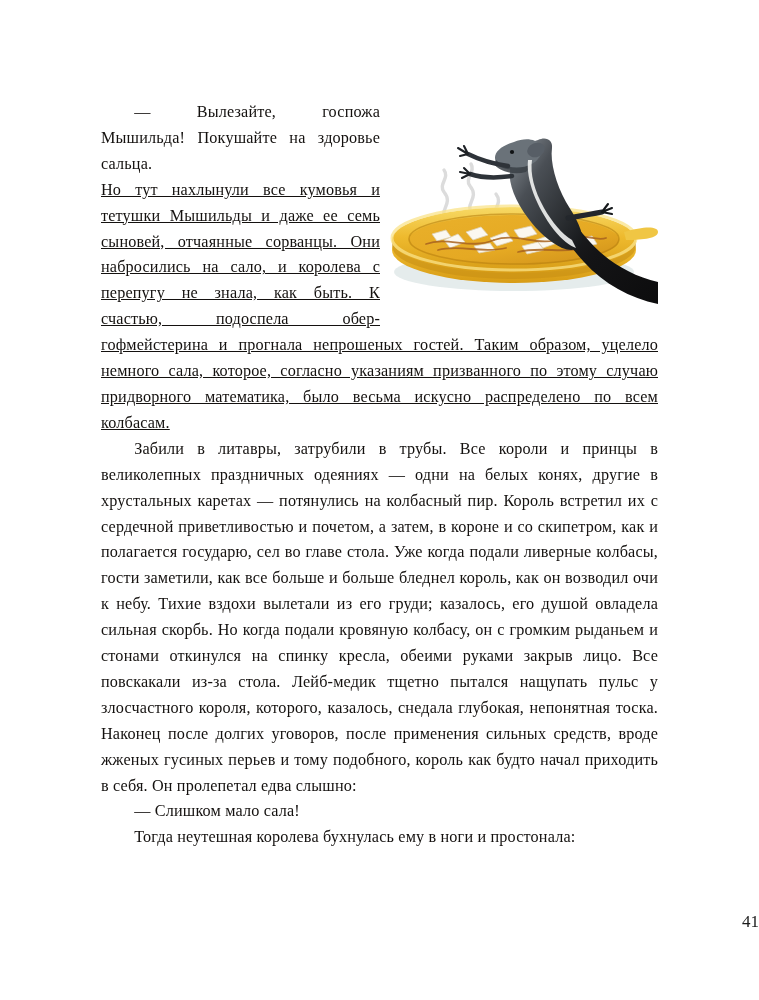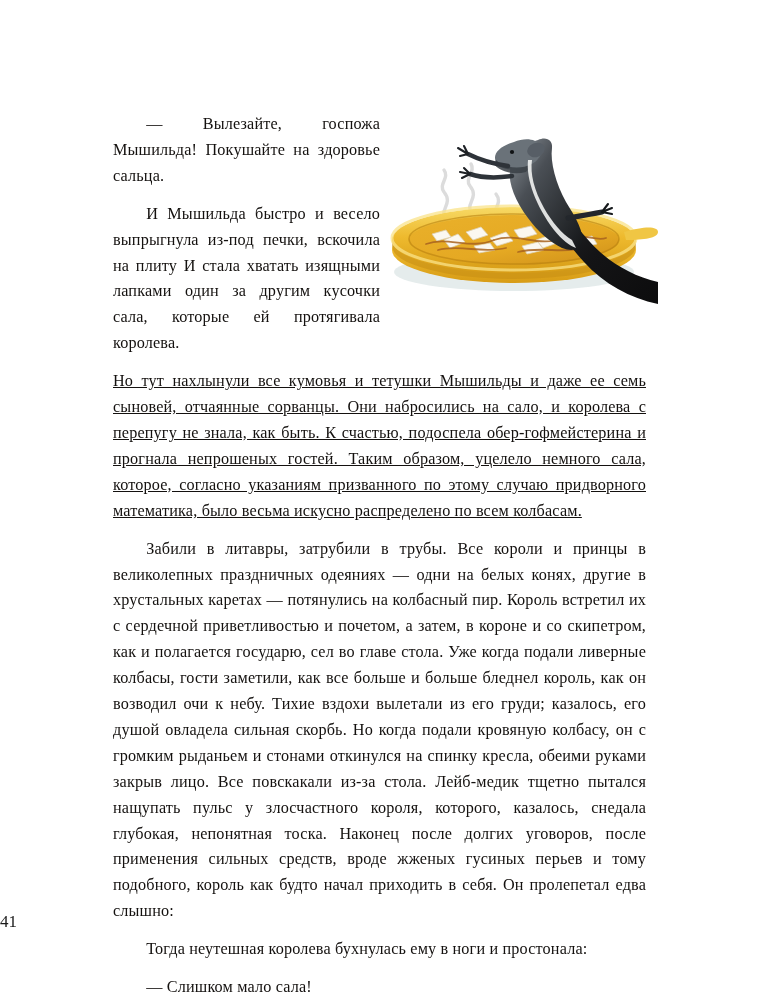--- a/index.html
+++ b/index.html
@@ -29,21 +29,21 @@
     width: 557px;
     font-size: 16.2px;
     line-height: 25.9px;
     text-align: justify;
     text-justify: inter-word;
     color: #14110f;
     letter-spacing: 0.01em;
   }
 
   .para {
-    margin: 12px;
+    margin: 0;
     text-indent: 2.05em;
     text-align: justify;
     hyphens: manual;
   }
   .para.no-indent { text-indent: 0; text-decoration: underline; }
 
   
   .illus-float {
     float: right;
     width: 264px;
@@ -60,21 +60,21 @@
     width: 272px;
     height: 190px;
   }
   .illustration svg { display: block; width: 272px; height: 190px; }
 
   .page-number {
     position: absolute;
     left: 0;
     right: 0;
     top: 912px;
-    text-align: left;
+    text-align: right;
     font-size: 17px;
     color: #1a1a1a;
     font-family: "Liberation Serif", "DejaVu Serif", serif;
   }
 </style>
 </head>
 <body>
 
 <div class="page">
 
@@ -181,22 +181,21 @@
             <path d="M182 96 C 194 94, 206 92, 216 90"></path>
           </g>
           <g stroke="#15181b" stroke-width="2.1" stroke-linecap="round" fill="none">
             <path d="M216 90 L 226 86 M216 90 L 226 92 M216 90 L 222 82"></path>
           </g>
         </svg>
       </div>
     </div>
 
     <p class="para">— Вылезайте, госпожа Мышильда! Покушайте на здоровье сальца.</p>
-    <p class="para">И Мышильда быстро и весело выпрыгнула из-под печки, вскочила на плиту И стала хватать изящными лапками один за другим кусочки сала, которые ей протягивала королева.</p>
     <p class="para no-indent">Но тут нахлынули все кумовья и тетушки Мышильды и даже ее семь сыновей, отчаянные сорванцы. Они набросились на сало, и королева с перепугу не знала, как быть. К счастью, подоспела обер-гофмейстерина и прогнала непрошеных гостей. Таким образом, уцелело немного сала, которое, согласно указаниям призванного по этому случаю придворного математика, было весьма искусно распределено по всем колбасам.</p>
     <p class="para">Забили в литавры, затрубили в трубы. Все короли и принцы в великолепных праздничных одеяниях — одни на белых конях, другие в хрустальных каретах — потянулись на колбасный пир. Король встретил их с сердечной приветливостью и почетом, а затем, в короне и со скипетром, как и полагается государю, сел во главе стола. Уже когда подали ливерные колбасы, гости заметили, как все больше и больше бледнел король, как он возводил очи к небу. Тихие вздохи вылетали из его груди; казалось, его душой овладела сильная скорбь. Но когда подали кровяную колбасу, он с громким рыданьем и стонами откинулся на спинку кресла, обеими руками закрыв лицо. Все повскакали из-за стола. Лейб-медик тщетно пытался нащупать пульс у злосчастного короля, которого, казалось, снедала глубокая, непонятная тоска. Наконец после долгих уговоров, после применения сильных средств, вроде жженых гусиных перьев и тому подобного, король как будто начал приходить в себя. Он пролепетал едва слышно:</p>
+    <p class="para">— Слишком мало сала!</p>
     <p class="para">Тогда неутешная королева бухнулась ему в ноги и простонала:</p>
-    <p class="para">— Слишком мало сала!</p>
   </div>
 
   <div class="page-number">41</div>
 
 </div>
 
 </body></html>

